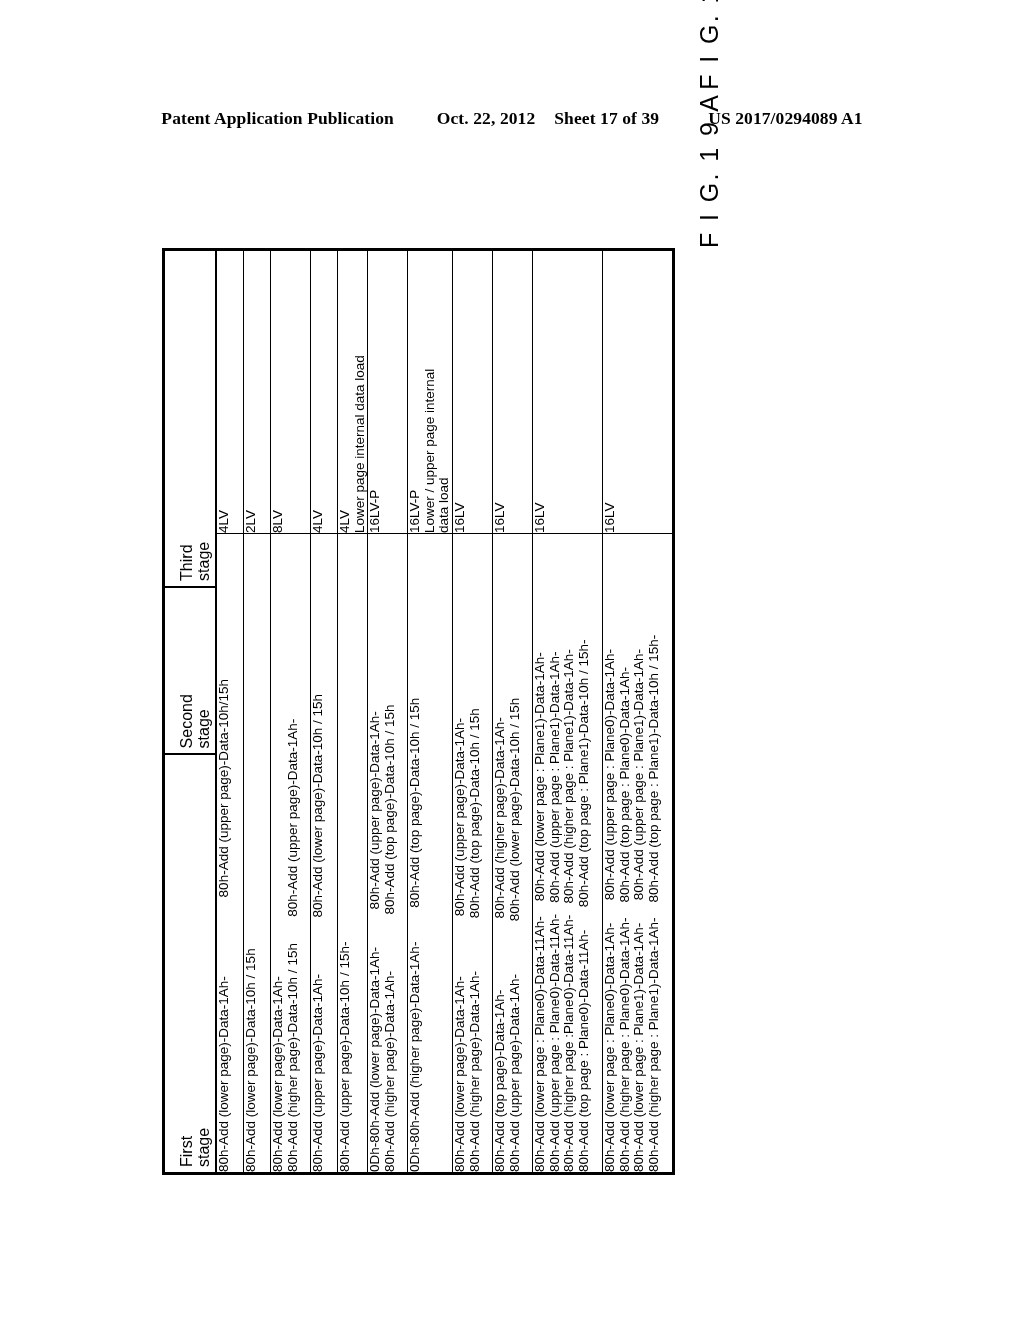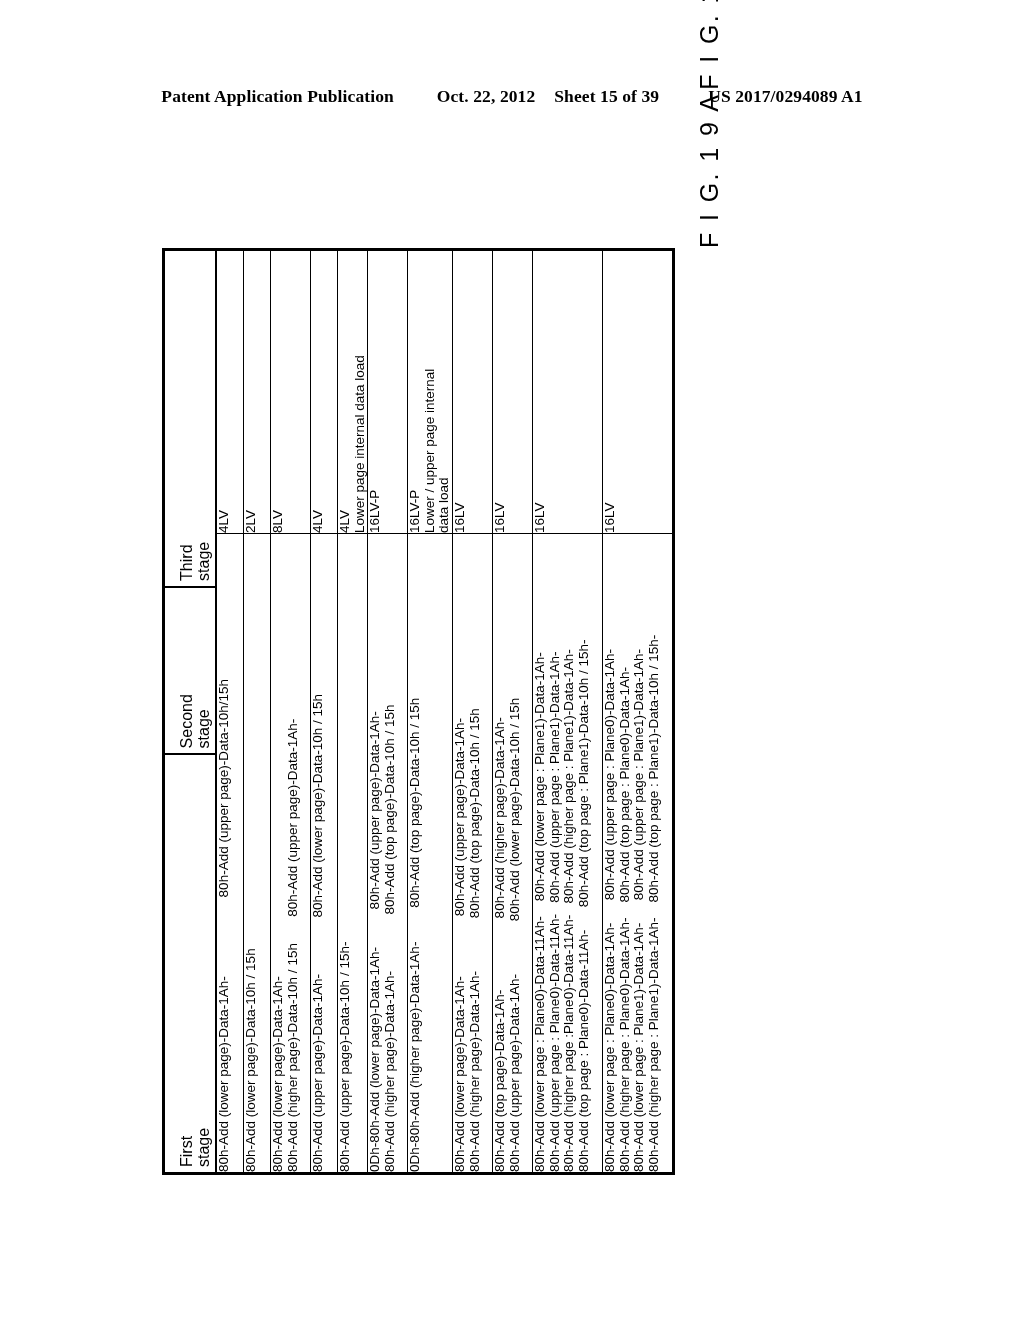--- a/index.html
+++ b/index.html
@@ -16,21 +16,21 @@
   #page-header{
     position:absolute;
     top:86px;left:0;width:1024px;
     text-align:center;
     font-family:"Liberation Serif", serif;
     font-weight:bold;
     font-size:17.5px;
     letter-spacing:0.1px;
     white-space:nowrap;
   }
-  #page-header span{display:inline-block;}
+  #page-header span{display:inline-block;margin-top:22px;}
   .hdr-gap-a{width:34px;}
   .hdr-gap-b{width:10px;}
   .hdr-gap-c{width:40px;}
 
   
   
   #rot-stage{
     position:absolute;
     left:512px;  top:660px;
     width:1030px;   
@@ -122,21 +122,21 @@
   col.c-lv{width:284px;}
 </style>
 </head>
 <body>
 
 <div id="page-header">
   <span>Patent Application Publication</span>
   <span class="hdr-gap-a"></span>
   <span>Oct. 22, 2012</span>
   <span class="hdr-gap-b"></span>
-  <span>Sheet 15 of 39</span>
+  <span>Sheet 17 of 39</span>
   <span class="hdr-gap-c"></span>
   <span>US 2017/0294089 A1</span>
 </div>
 
 <div id="rot-stage">
   <div class="fig-wrap">
 
     <table id="fig-table">
       <colgroup>
         <col class="c-cmd">

